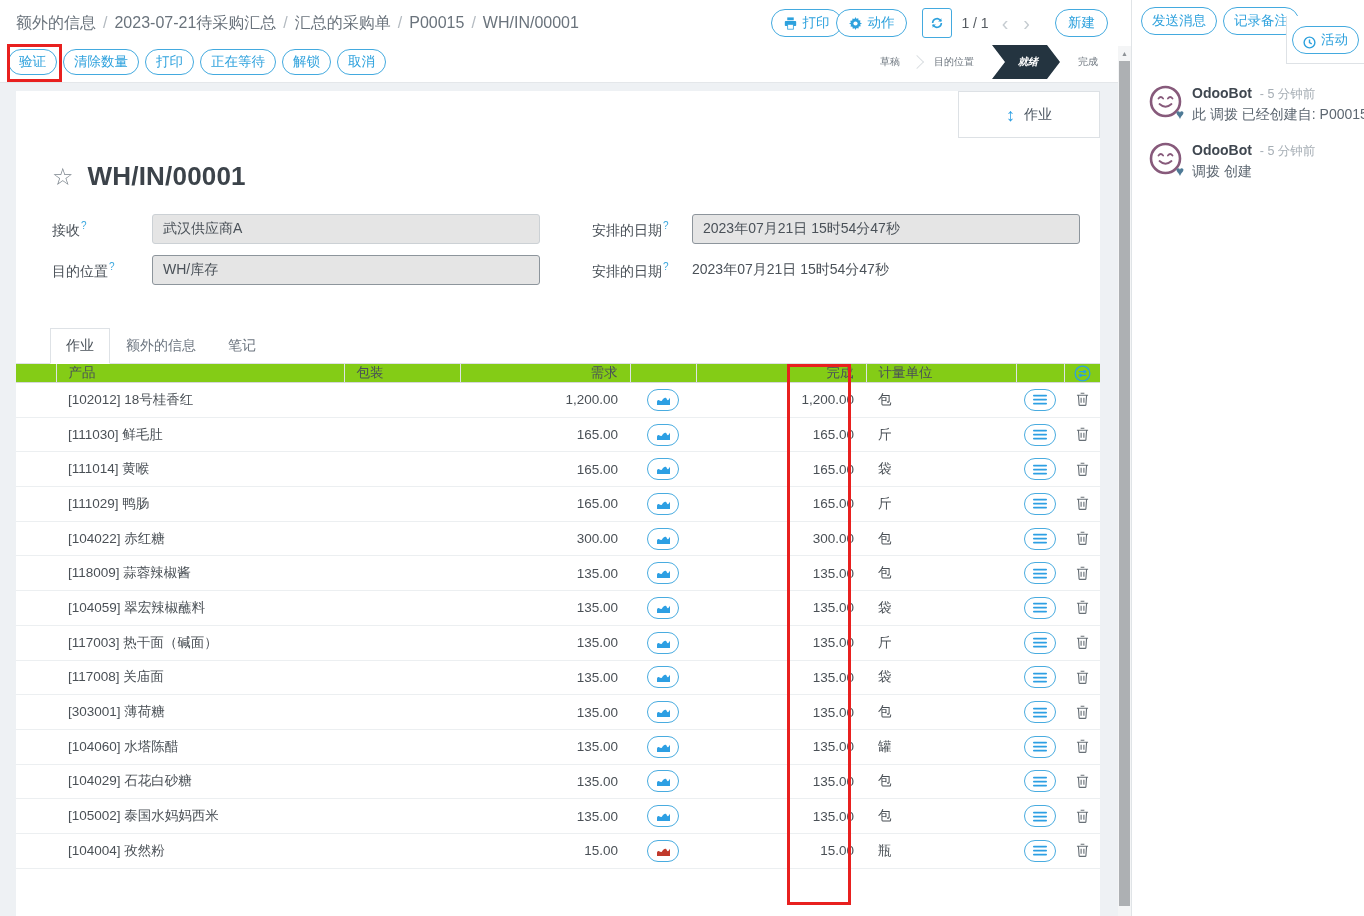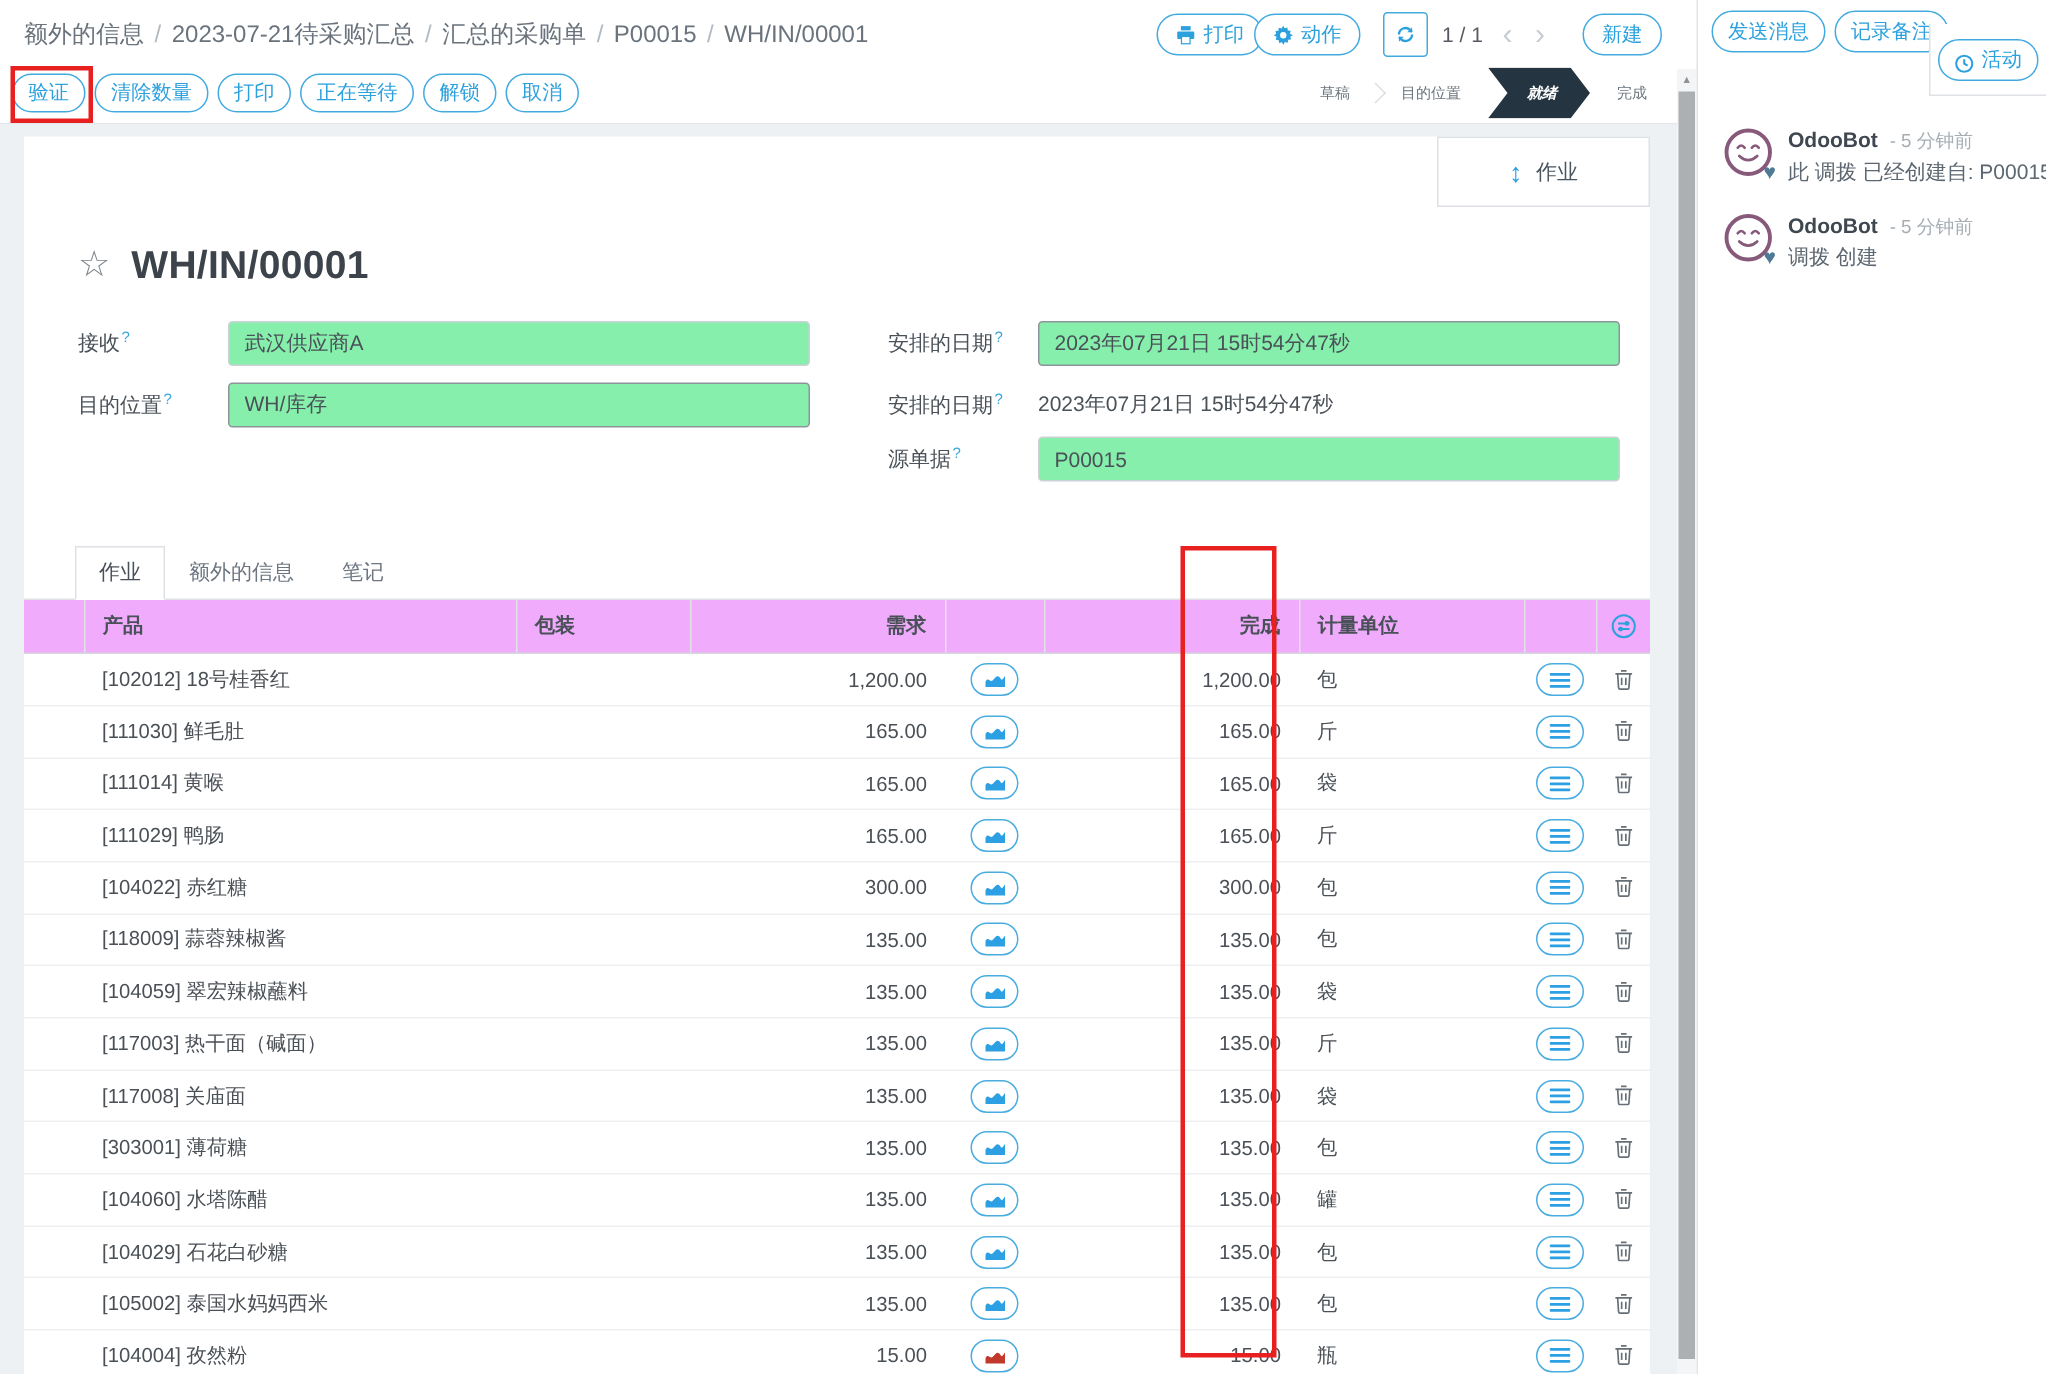--- a/index.html
+++ b/index.html
@@ -51,32 +51,32 @@
   .title-row { padding:70px 0 0 36px; display:flex; align-items:center; gap:14px; }
   .star { font-size:24px; color:#7c858d; cursor:pointer; line-height:1; }
   .doc-title { font-size:26px; font-weight:700; color:#3c434a; letter-spacing:.2px; }
 
   .form { display:flex; padding:22px 20px 0 36px; gap:52px; }
   .fcol { flex:1; }
   .field { display:flex; margin-bottom:11px; }
   .flabel { width:100px; min-width:100px; font-size:14px; color:#4a5158; padding-top:6px; white-space:nowrap; }
   .flabel .help { color:#39a6de; font-size:10px; vertical-align:super; margin-left:1px; }
   .o-input { flex:1; height:30px; border:1px solid #ccd1d5; border-radius:3px; padding:0 10px;
-             font-size:14px; color:#4a5158; background:#86efac; outline:none;
+             font-size:14px; color:#4a5158; background:#e5e5e5; outline:none;
              font-family:"Liberation Sans","DejaVu Sans",sans-serif; }
   .o-input.strong { border:1.5px solid #8d959c; }
   .ftext { font-size:14px; color:#4a5158; padding-top:6px; }
 
   .tab-strip { margin-top:32px; padding-left:34px; border-bottom:1px solid #dee2e6; display:flex; }
   .tab { padding:8px 15px; font-size:14px; color:#6d7680; cursor:pointer;
          border:1px solid transparent; margin-bottom:-1px; }
   .tab.active { background:#fff; border-color:#dee2e6 #dee2e6 #fff; color:#484f57; }
 
   table { width:1084px; border-collapse:collapse; table-layout:fixed; font-size:13.5px; color:#4a5056; }
-  thead th { background:#f0abfc; height:36px; font-weight:bold; color:#495057; text-align:left;
+  thead th { background:#84cc16; height:18px; font-weight:normal; color:#495057; text-align:left;
              padding:0 12px; border-right:1px solid #dfe3e6; border-bottom:1px solid #d4d8db; }
   thead th:last-child { border-right:none; }
   th.num, td.num { text-align:right; }
   tbody td { height:34.7px; border-bottom:1px solid #eceff1; padding:0 12px; background:#fff; }
   td.c, th.c { text-align:center; padding:0 4px; }
   .icon-pill { display:inline-flex; align-items:center; justify-content:center;
                width:32px; height:22px; border:1.6px solid #49ace0; border-radius:11px;
                background:#fff; cursor:pointer; vertical-align:middle; }
   .trash-btn { background:none; border:none; cursor:pointer; padding:2px; }
 
@@ -215,24 +215,20 @@
         </div>
         <div class="fcol">
           <div class="field">
             <span class="flabel"><span>安排的日期</span><span class="help">?</span></span>
             <input class="o-input strong" value="2023年07月21日 15时54分47秒" style="">
           </div>
           <div class="field">
             <span class="flabel"><span>安排的日期</span><span class="help">?</span></span>
             <span class="ftext">2023年07月21日 15时54分47秒</span>
           </div>
-          <div class="field">
-            <span class="flabel"><span>源单据</span><span class="help">?</span></span>
-            <input class="o-input" value="P00015" style="">
-          </div>
         </div>
       </div>
 
       <div class="tab-strip">
         <span class="tab active">作业</span>
         <span class="tab">额外的信息</span>
         <span class="tab">笔记</span>
       </div>
 
       <table>

